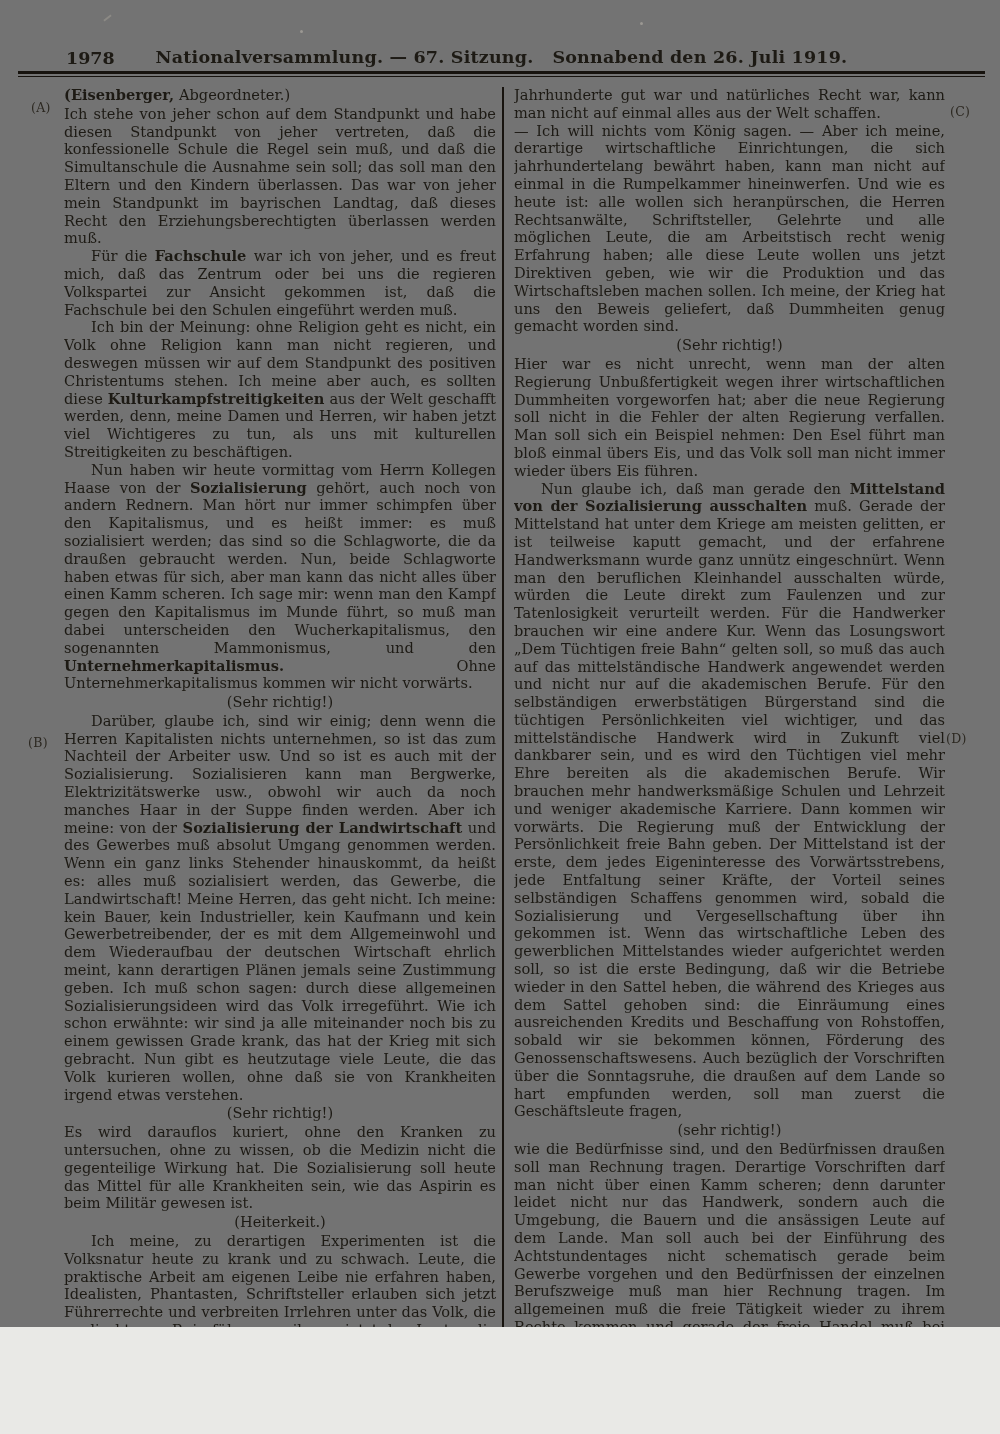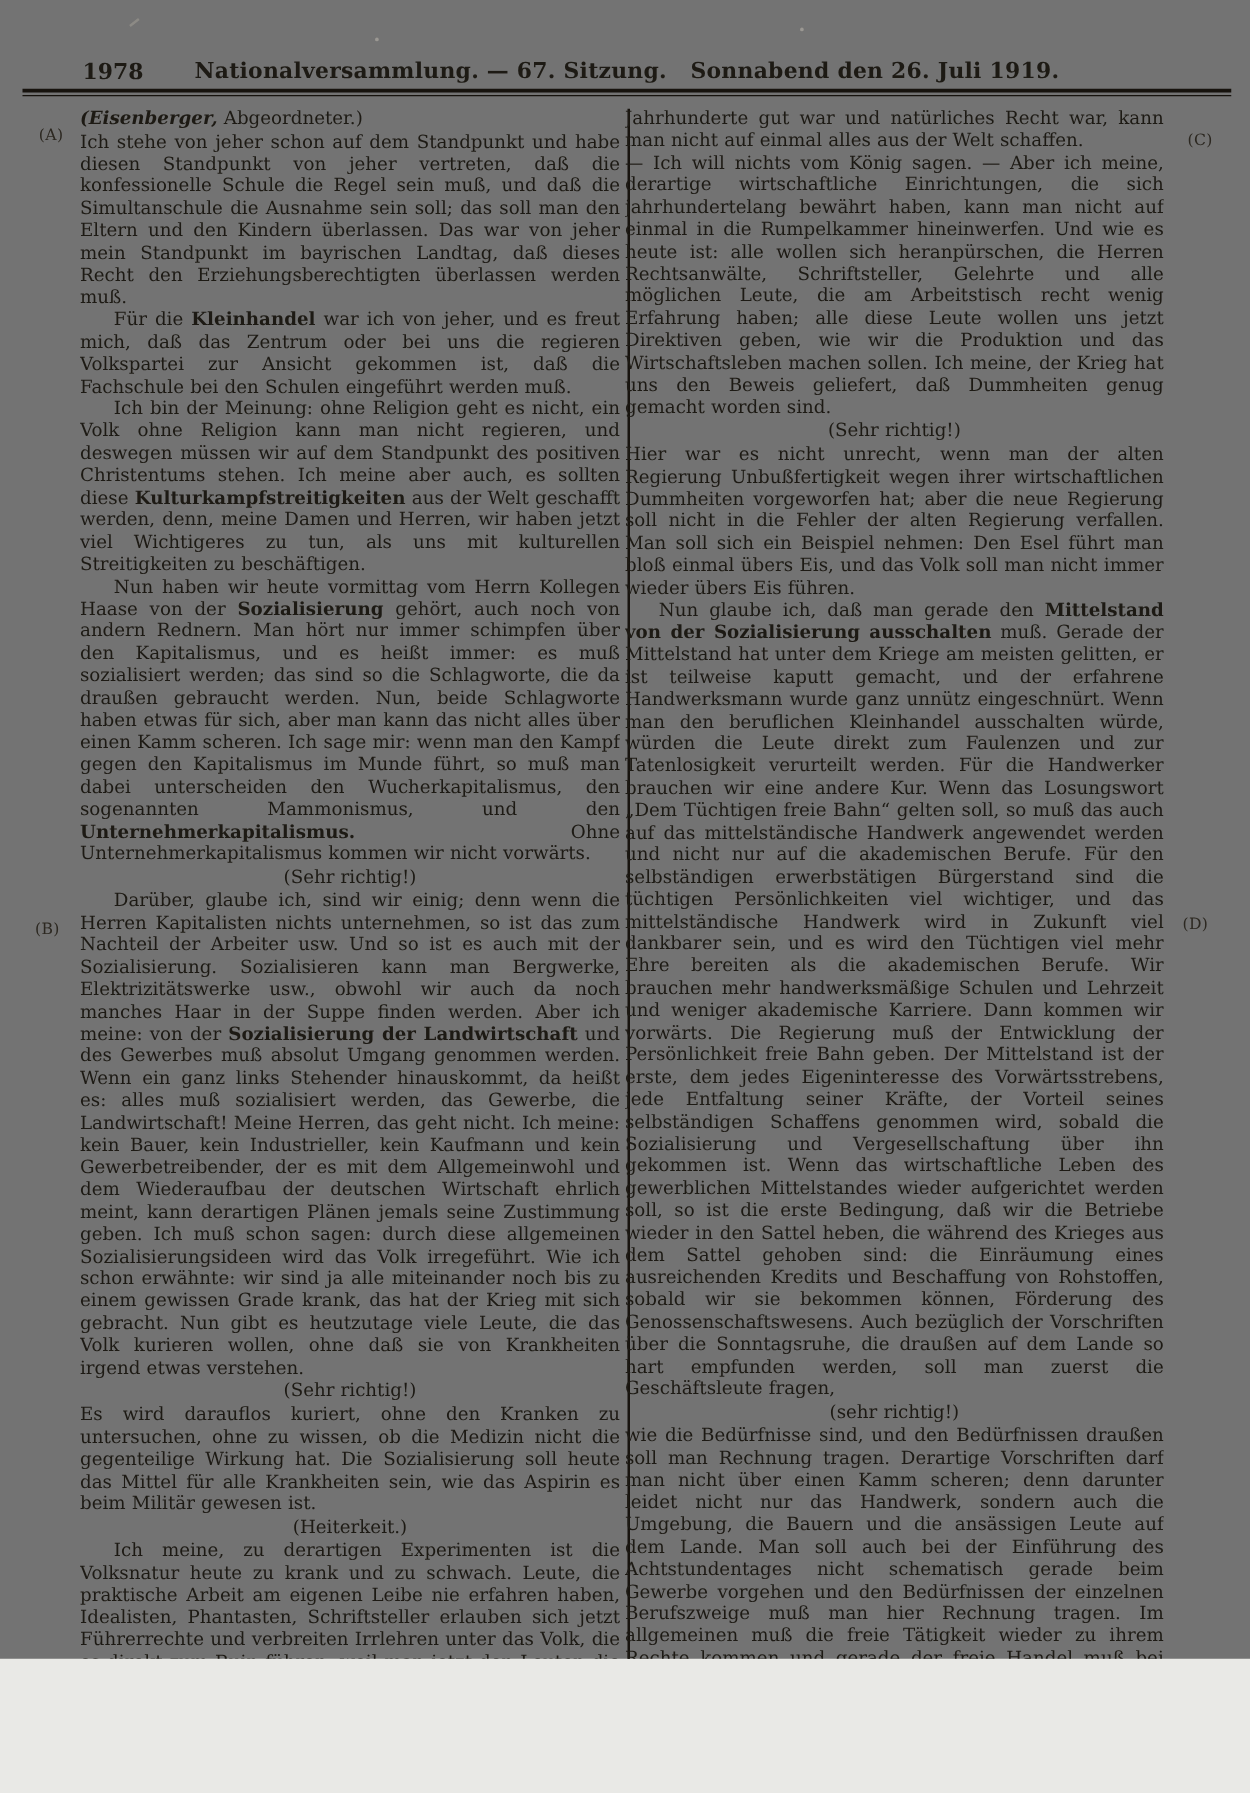--- a/index.html
+++ b/index.html
@@ -28,24 +28,24 @@
   .marker { position:absolute; font-size:12.5px; color:#2c2821; letter-spacing:.3px; }
   .m-a { left:31px;  top:100px; }
   .m-b { left:28px;  top:735px; }
   .m-c { left:950px; top:104px; }
   .m-d { left:946px; top:731px; }
 
   .col { position:absolute; top:86px; width:432px; height:1290px; overflow:hidden;
     font-size:14.6px; line-height:17.8px; text-align:justify;
     hyphens:auto; -webkit-hyphens:auto; word-spacing:.02em; }
   .col-left  { left:64px; }
-  .col-right { left:500px; width:431px; }
+  .col-right { left:514px; width:431px; }
 
   .speaker { text-align:left; margin-bottom:1px; }
-  .speaker .name { font-weight:bold;font-style:italic; }
+  .speaker .name { font-weight:bold; }
 
   p.para { text-indent:0; }
   p.para.indent { text-indent:27px; }
   p.interjection { text-align:center; text-indent:0; padding:1px 0; }
   span.b { font-weight:bold; }
 
   .footer { position:absolute; right:7px; top:1405px; display:flex; align-items:center; gap:5px;
     font-family:"DejaVu Sans", sans-serif; font-size:10.5px; font-weight:bold; color:#161616; }
   .dfg-box { display:inline-block; padding:19px 5px 2px; font-size:10px; font-weight:bold;
     font-style:italic; letter-spacing:.5px; color:#ffffff; }
@@ -71,21 +71,21 @@
   <div class="marker m-d">(D)</div>
 
   <div class="divider"></div>
 
   <div class="col col-left">
     <p class="speaker">
       <span class="name">(Eisenberger,</span><span> Abgeordneter.)</span>
     </p>
     <div>
         <p class="para"><span>Ich stehe von jeher schon auf dem Standpunkt und habe diesen Standpunkt von jeher vertreten, daß die konfessionelle Schule die Regel sein muß, und daß die Simultanschule die Ausnahme sein soll; das soll man den Eltern und den Kindern überlassen. Das war von jeher mein Standpunkt im bayrischen Landtag, daß dieses Recht den Erziehungsberechtigten überlassen werden muß.</span></p>
-        <p class="para indent"><span>Für die </span><span class="b">Kleinhandel</span><span> war ich von jeher, und es freut mich, daß das Zentrum oder bei uns die regieren Volkspartei zur Ansicht gekommen ist, daß die Fachschule bei den Schulen eingeführt werden muß.</span></p>
+        <p class="para indent"><span>Für die </span><span class="b">Fachschule</span><span> war ich von jeher, und es freut mich, daß das Zentrum oder bei uns die regieren Volkspartei zur Ansicht gekommen ist, daß die Fachschule bei den Schulen eingeführt werden muß.</span></p>
         <p class="para indent"><span>Ich bin der Meinung: ohne Religion geht es nicht, ein Volk ohne Religion kann man nicht regieren, und deswegen müssen wir auf dem Standpunkt des positiven Christentums stehen. Ich meine aber auch, es sollten diese </span><span class="b">Kulturkampfstreitigkeiten</span><span> aus der Welt geschafft werden, denn, meine Damen und Herren, wir haben jetzt viel Wichtigeres zu tun, als uns mit kulturellen Streitigkeiten zu beschäftigen.</span></p>
         <p class="para indent"><span>Nun haben wir heute vormittag vom Herrn Kollegen Haase von der </span><span class="b">Sozialisierung</span><span> gehört, auch noch von andern Rednern. Man hört nur immer schimpfen über den Kapitalismus, und es heißt immer: es muß sozialisiert werden; das sind so die Schlagworte, die da draußen gebraucht werden. Nun, beide Schlagworte haben etwas für sich, aber man kann das nicht alles über einen Kamm scheren. Ich sage mir: wenn man den Kampf gegen den Kapitalismus im Munde führt, so muß man dabei unterscheiden den Wucherkapitalismus, den sogenannten Mammonismus, und den </span><span class="b">Unternehmerkapitalismus.</span><span> Ohne Unternehmerkapitalismus kommen wir nicht vorwärts.</span></p>
         <p class="interjection"><span>(Sehr richtig!)</span></p>
         <p class="para indent"><span>Darüber, glaube ich, sind wir einig; denn wenn die Herren Kapitalisten nichts unternehmen, so ist das zum Nachteil der Arbeiter usw. Und so ist es auch mit der Sozialisierung. Sozialisieren kann man Bergwerke, Elektrizitätswerke usw., obwohl wir auch da noch manches Haar in der Suppe finden werden. Aber ich meine: von der </span><span class="b">Sozialisierung der Landwirtschaft</span><span> und des Gewerbes muß absolut Umgang genommen werden. Wenn ein ganz links Stehender hinauskommt, da heißt es: alles muß sozialisiert werden, das Gewerbe, die Landwirtschaft! Meine Herren, das geht nicht. Ich meine: kein Bauer, kein Industrieller, kein Kaufmann und kein Gewerbetreibender, der es mit dem Allgemeinwohl und dem Wiederaufbau der deutschen Wirtschaft ehrlich meint, kann derartigen Plänen jemals seine Zustimmung geben. Ich muß schon sagen: durch diese allgemeinen Sozialisierungsideen wird das Volk irregeführt. Wie ich schon erwähnte: wir sind ja alle miteinander noch bis zu einem gewissen Grade krank, das hat der Krieg mit sich gebracht. Nun gibt es heutzutage viele Leute, die das Volk kurieren wollen, ohne daß sie von Krankheiten irgend etwas verstehen.</span></p>
         <p class="interjection"><span>(Sehr richtig!)</span></p>
         <p class="para"><span>Es wird darauflos kuriert, ohne den Kranken zu untersuchen, ohne zu wissen, ob die Medizin nicht die gegenteilige Wirkung hat. Die Sozialisierung soll heute das Mittel für alle Krankheiten sein, wie das Aspirin es beim Militär gewesen ist.</span></p>
         <p class="interjection"><span>(Heiterkeit.)</span></p>
         <p class="para indent"><span>Ich meine, zu derartigen Experimenten ist die Volksnatur heute zu krank und zu schwach. Leute, die praktische Arbeit am eigenen Leibe nie erfahren haben, Idealisten, Phantasten, Schriftsteller erlauben sich jetzt Führerrechte und verbreiten Irrlehren unter das Volk, die es direkt zum Ruin führen, weil man jetzt den Leuten die neuen Weltideale aufzwingen will. Ich sollte meinen: Was für</span></p>
       </div>
   </div>

